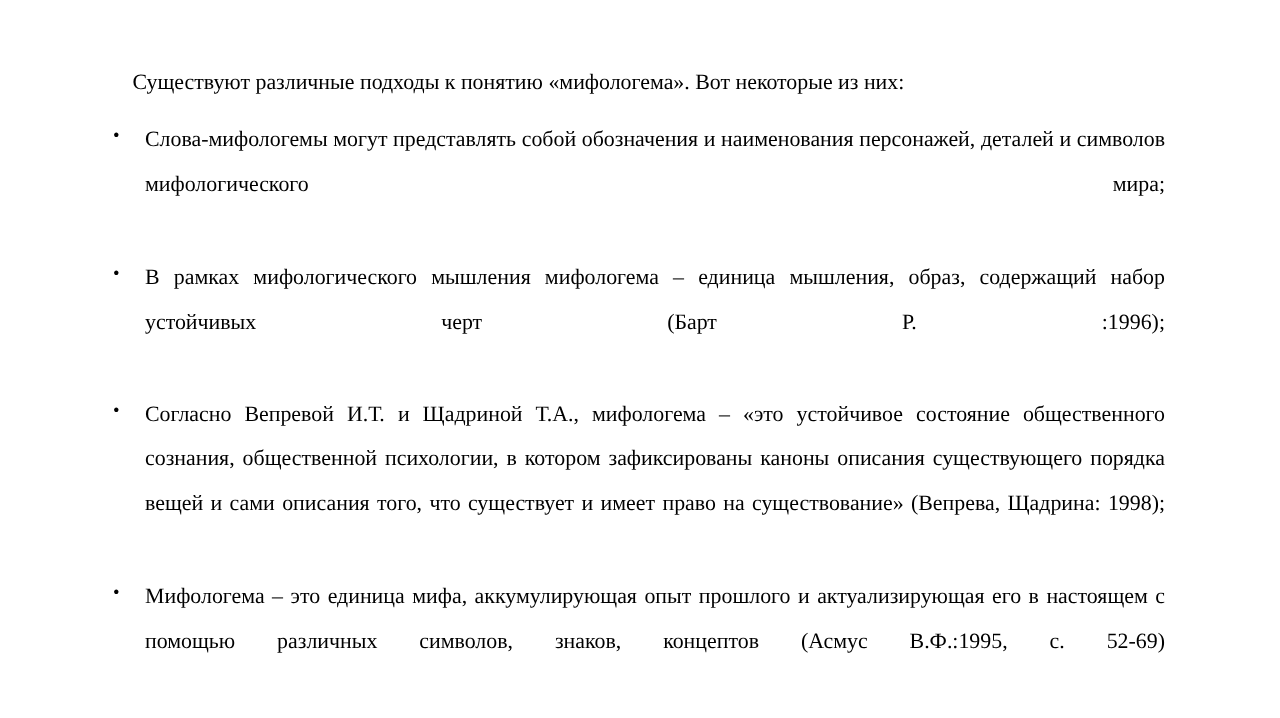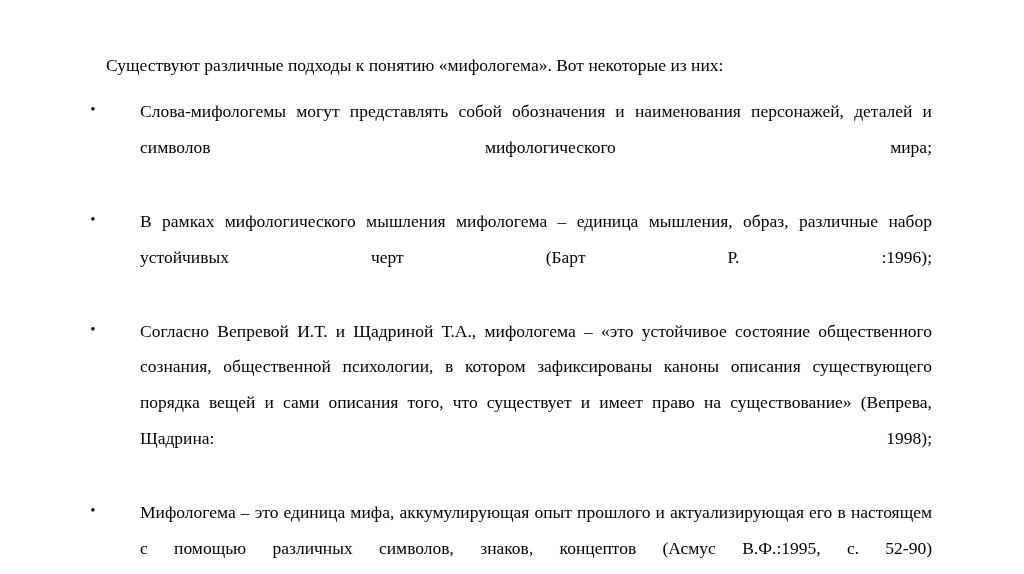--- a/index.html
+++ b/index.html
@@ -47,21 +47,20 @@
     top: 0;
     width: 14px;
     text-align: center;
     font-size: 15px;
     line-height: 2.05;
   }
   .bullet-item .txt {
     display: block;
     text-align: justify;
     text-justify: inter-word;
-    margin-left: 24px;
   }
   
   .bullet-item .txt::after {
     content: "";
     display: inline-block;
     width: 100%;
   }
 </style>
 </head>
 <body>
@@ -72,28 +71,28 @@
 
   <ul class="bullet-list">
 
     <li class="bullet-item">
       <span class="marker">•</span>
       <span class="txt">Слова-мифологемы могут представлять собой обозначения и наименования персонажей, деталей и символов мифологического мира;</span>
     </li>
 
     <li class="bullet-item">
       <span class="marker">•</span>
-      <span class="txt">В рамках мифологического мышления мифологема – единица мышления, образ, различные набор устойчивых черт (Барт Р. :1996);</span>
+      <span class="txt">В рамках мифологического мышления мифологема – единица мышления, образ, содержащий набор устойчивых черт (Барт Р. :1996);</span>
     </li>
 
     <li class="bullet-item">
       <span class="marker">•</span>
       <span class="txt">Согласно Вепревой И.Т. и Щадриной Т.А., мифологема – «это устойчивое состояние общественного сознания, общественной психологии, в котором зафиксированы каноны описания существующего порядка вещей и сами описания того, что существует и имеет право на существование» (Вепрева, Щадрина: 1998);</span>
     </li>
 
     <li class="bullet-item">
       <span class="marker">•</span>
-      <span class="txt">Мифологема – это единица мифа, аккумулирующая опыт прошлого и актуализирующая его в настоящем с помощью различных символов, знаков, концептов (Асмус В.Ф.:1995, с. 52-90)</span>
+      <span class="txt">Мифологема – это единица мифа, аккумулирующая опыт прошлого и актуализирующая его в настоящем с помощью различных символов, знаков, концептов (Асмус В.Ф.:1995, с. 52-69)</span>
     </li>
 
   </ul>
 
 </div>
 
 </body></html>

